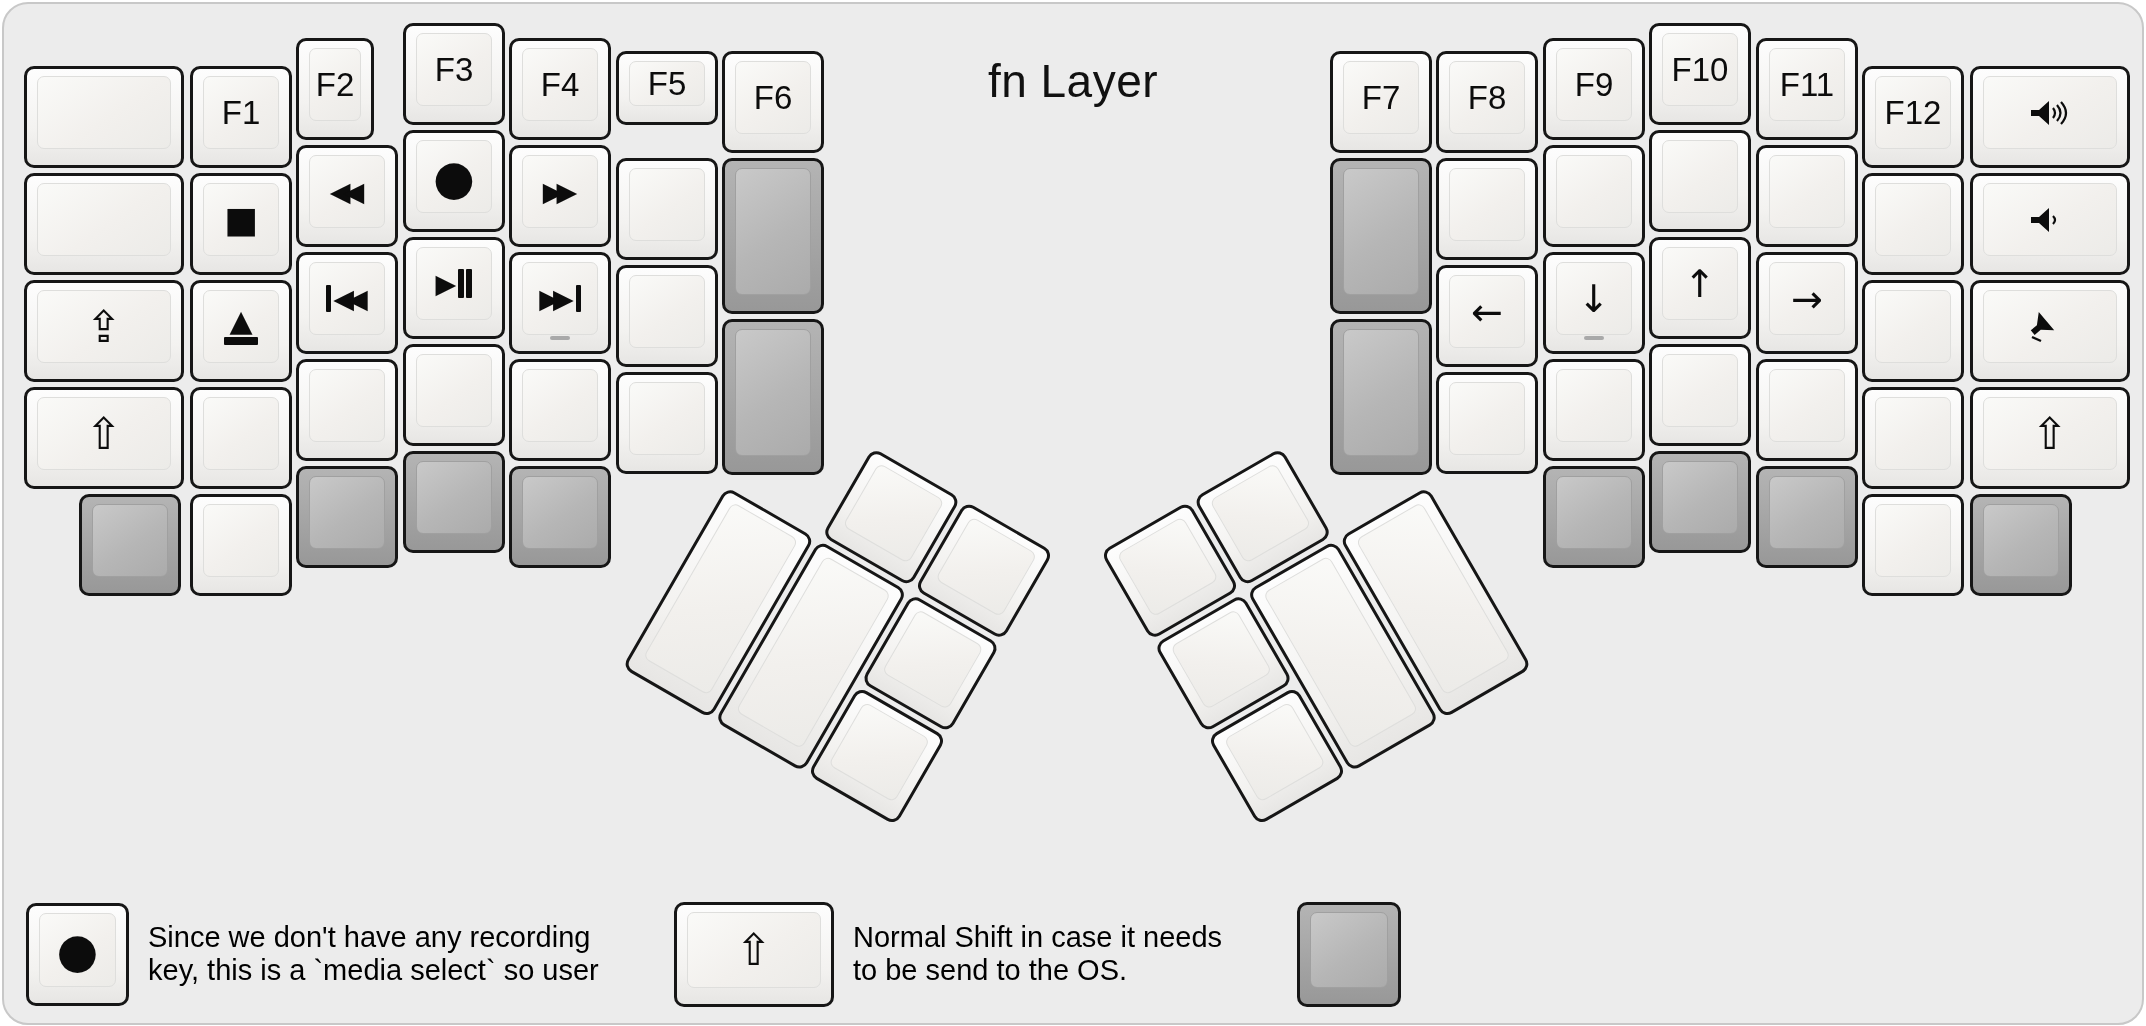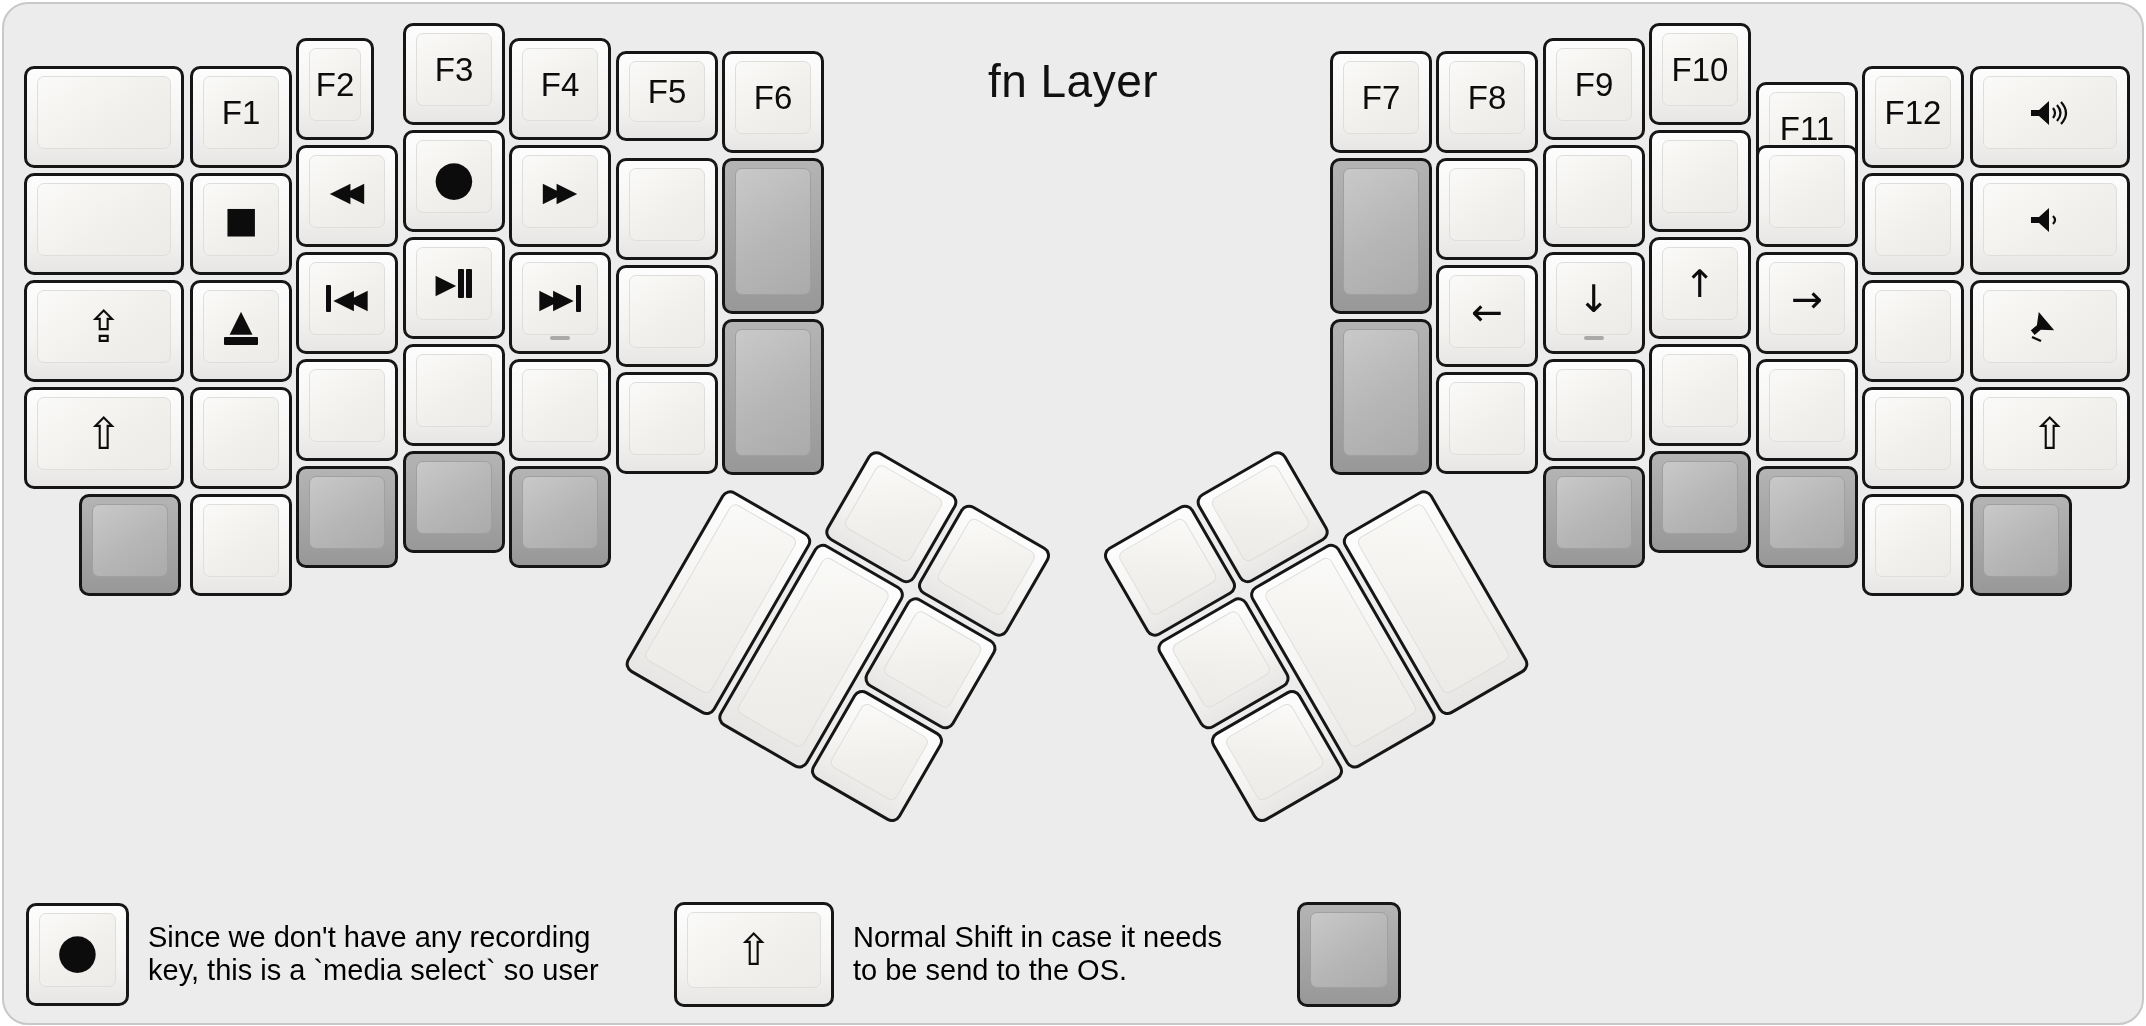--- a/index.html
+++ b/index.html
@@ -158,21 +158,21 @@
             </span>
           </div>
           <span class="subdash"></span>
         </div>
         <div class="key white" style="left: 505px; top: 355px; width: 102px; height: 102px;">
           <div class="face"></div>
         </div>
         <div class="key gray" style="left: 505px; top: 462px; width: 102px; height: 102px;">
           <div class="face"></div>
         </div>
-        <div class="key white" style="left: 612px; top: 47px; width: 102px; height: 90px;">
+        <div class="key white" style="left: 612px; top: 47px; width: 102px; height: 74px;">
           <div class="face">
             <span class="lbl">F5</span>
           </div>
         </div>
         <div class="key white" style="left: 612px; top: 154px; width: 102px; height: 102px;">
           <div class="face"></div>
         </div>
         <div class="key white" style="left: 612px; top: 261px; width: 102px; height: 102px;">
           <div class="face"></div>
         </div>
@@ -249,21 +249,21 @@
           <div class="face">
             <span class="arrow">↑</span>
           </div>
         </div>
         <div class="key white" style="left: 1645px; top: 340px; width: 102px; height: 102px;">
           <div class="face"></div>
         </div>
         <div class="key gray" style="left: 1645px; top: 447px; width: 102px; height: 102px;">
           <div class="face"></div>
         </div>
-        <div class="key white" style="left: 1752px; top: 34px; width: 102px; height: 102px; margin-top: 44px;">
+        <div class="key white" style="left: 1752px; top: 34px; width: 102px; height: 102px;">
           <div class="face">
             <span class="lbl">F11</span>
           </div>
         </div>
         <div class="key white" style="left: 1752px; top: 141px; width: 102px; height: 102px;">
           <div class="face"></div>
         </div>
         <div class="key white" style="left: 1752px; top: 248px; width: 102px; height: 102px;">
           <div class="face">
             <span class="arrow">→</span>

